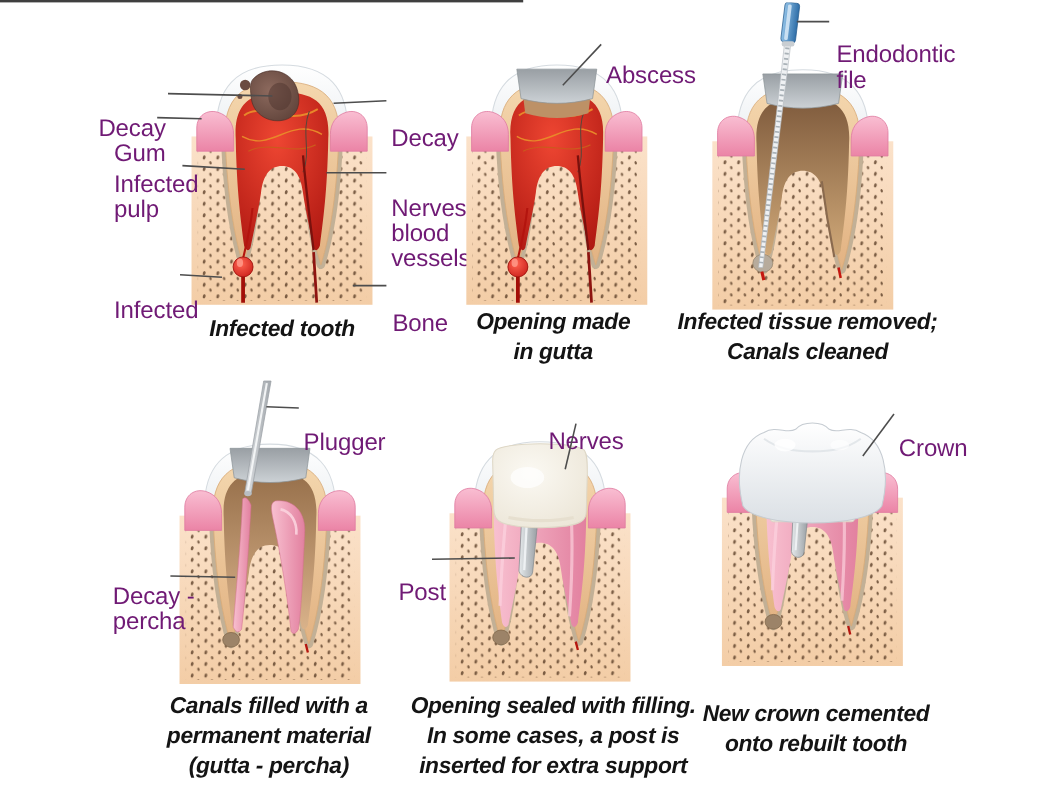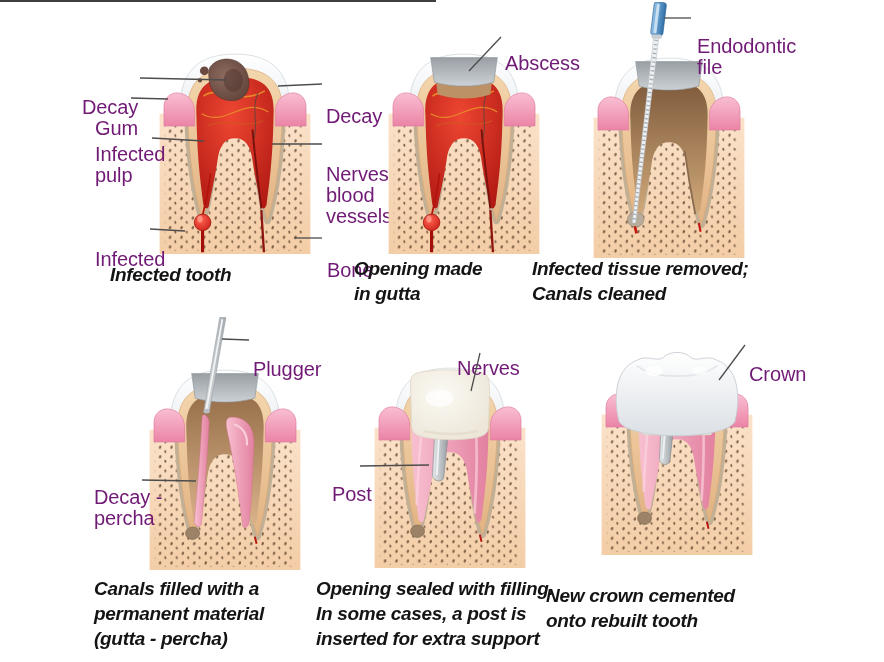--- a/index.html
+++ b/index.html
@@ -8,21 +8,21 @@
     font-family:"Liberation Sans","DejaVu Sans",sans-serif;
   }
   .art{position:absolute;}
   .art svg{display:block;}
   .lbl{
     position:absolute;font-size:20px;line-height:21px;color:#701a75;
     white-space:pre-line;letter-spacing:-0.1px;margin-top:28px;
   }
   .caption{
     position:absolute;font-size:19px;line-height:25px;color:#141414;
-    font-weight:bold;font-style:italic;white-space:pre-line;
+    font-weight:bold;font-style:italic;text-align:center;white-space:pre-line;
     letter-spacing:-0.3px;
   }
   #leaders{position:absolute;left:0;top:0;pointer-events:none;}
   #topline{position:absolute;left:0;top:0;width:436px;height:2px;background:#3f3f3f;}
   #defs-holder{position:absolute;width:0;height:0;overflow:hidden;}
 </style>
 </head>
 <body>
 
 <div id="stage">

